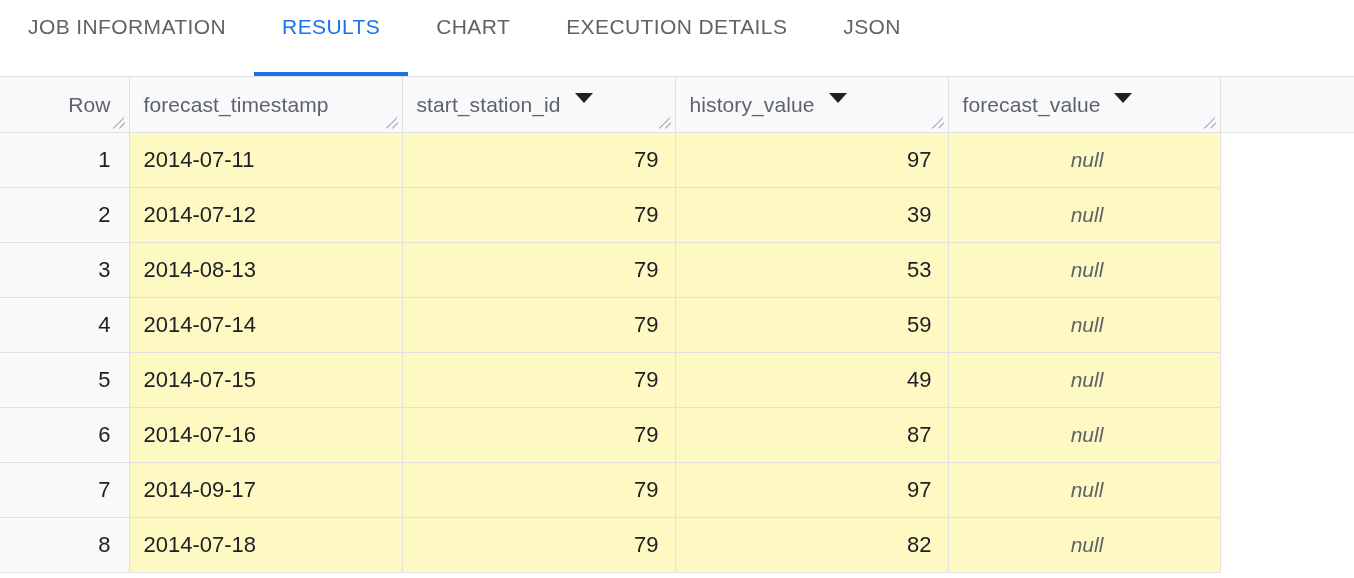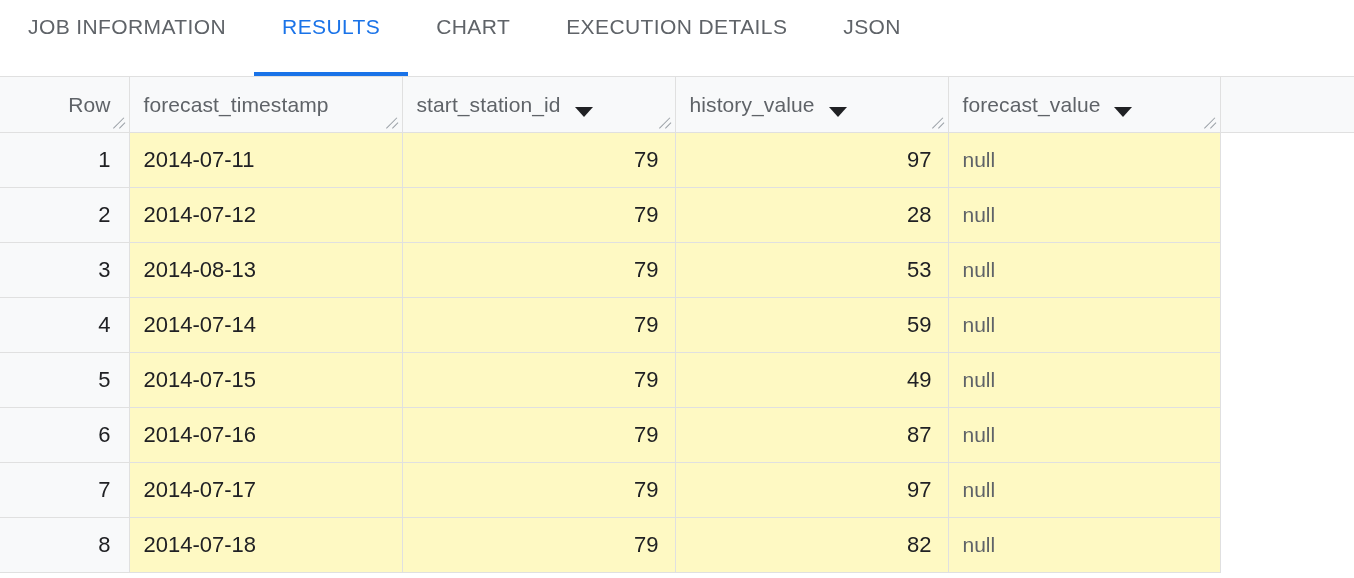--- a/index.html
+++ b/index.html
@@ -81,21 +81,21 @@
     position: relative;
     vertical-align: middle;
     white-space: nowrap;
     overflow: hidden;
   }
   table.results thead th.filler {
     border-right: none;
   }
   .th-inner {
     display: flex;
-    align-items: flex-end;
+    align-items: flex-start;
     justify-content: flex-start;
     gap: 14px;
   }
   .th-inner.row-head {
     justify-content: flex-end;
     padding-right: 4px;
   }
   .caret {
     width: 0;
     height: 0;
@@ -146,23 +146,24 @@
   }
   table.results tbody td.numeric {
     text-align: right;
     padding-right: 16px;
     margin-top: 48px;
   }
   table.results tbody td.textual {
     text-align: left;
   }
   table.results tbody td.nullcell {
-    text-align: left;
+    text-align: center;
     padding-right: 8px;
     color: #5f6368;
+    font-style: italic;
     font-size: 21px;
   }
   table.results tbody td.filler {
     border-right: none;
     border-bottom: none;
     background: #ffffff;
   }
 </style>
 </head>
 <body>
@@ -255,21 +256,21 @@
           <td class="textual">2014-07-11</td>
           <td class="numeric">79</td>
           <td class="numeric">97</td>
           <td class="nullcell">null</td>
           <td class="filler"></td>
         </tr>
         <tr>
           <td class="rownum">2</td>
           <td class="textual">2014-07-12</td>
           <td class="numeric">79</td>
-          <td class="numeric">28</td>
+          <td class="numeric">39</td>
           <td class="nullcell">null</td>
           <td class="filler"></td>
         </tr>
         <tr>
           <td class="rownum">3</td>
           <td class="textual">2014-08-13</td>
           <td class="numeric">79</td>
           <td class="numeric">53</td>
           <td class="nullcell">null</td>
           <td class="filler"></td>
@@ -293,21 +294,21 @@
         <tr>
           <td class="rownum">6</td>
           <td class="textual">2014-07-16</td>
           <td class="numeric">79</td>
           <td class="numeric">87</td>
           <td class="nullcell">null</td>
           <td class="filler"></td>
         </tr>
         <tr>
           <td class="rownum">7</td>
-          <td class="textual">2014-07-17</td>
+          <td class="textual">2014-09-17</td>
           <td class="numeric">79</td>
           <td class="numeric">97</td>
           <td class="nullcell">null</td>
           <td class="filler"></td>
         </tr>
         <tr>
           <td class="rownum">8</td>
           <td class="textual">2014-07-18</td>
           <td class="numeric">79</td>
           <td class="numeric">82</td>

